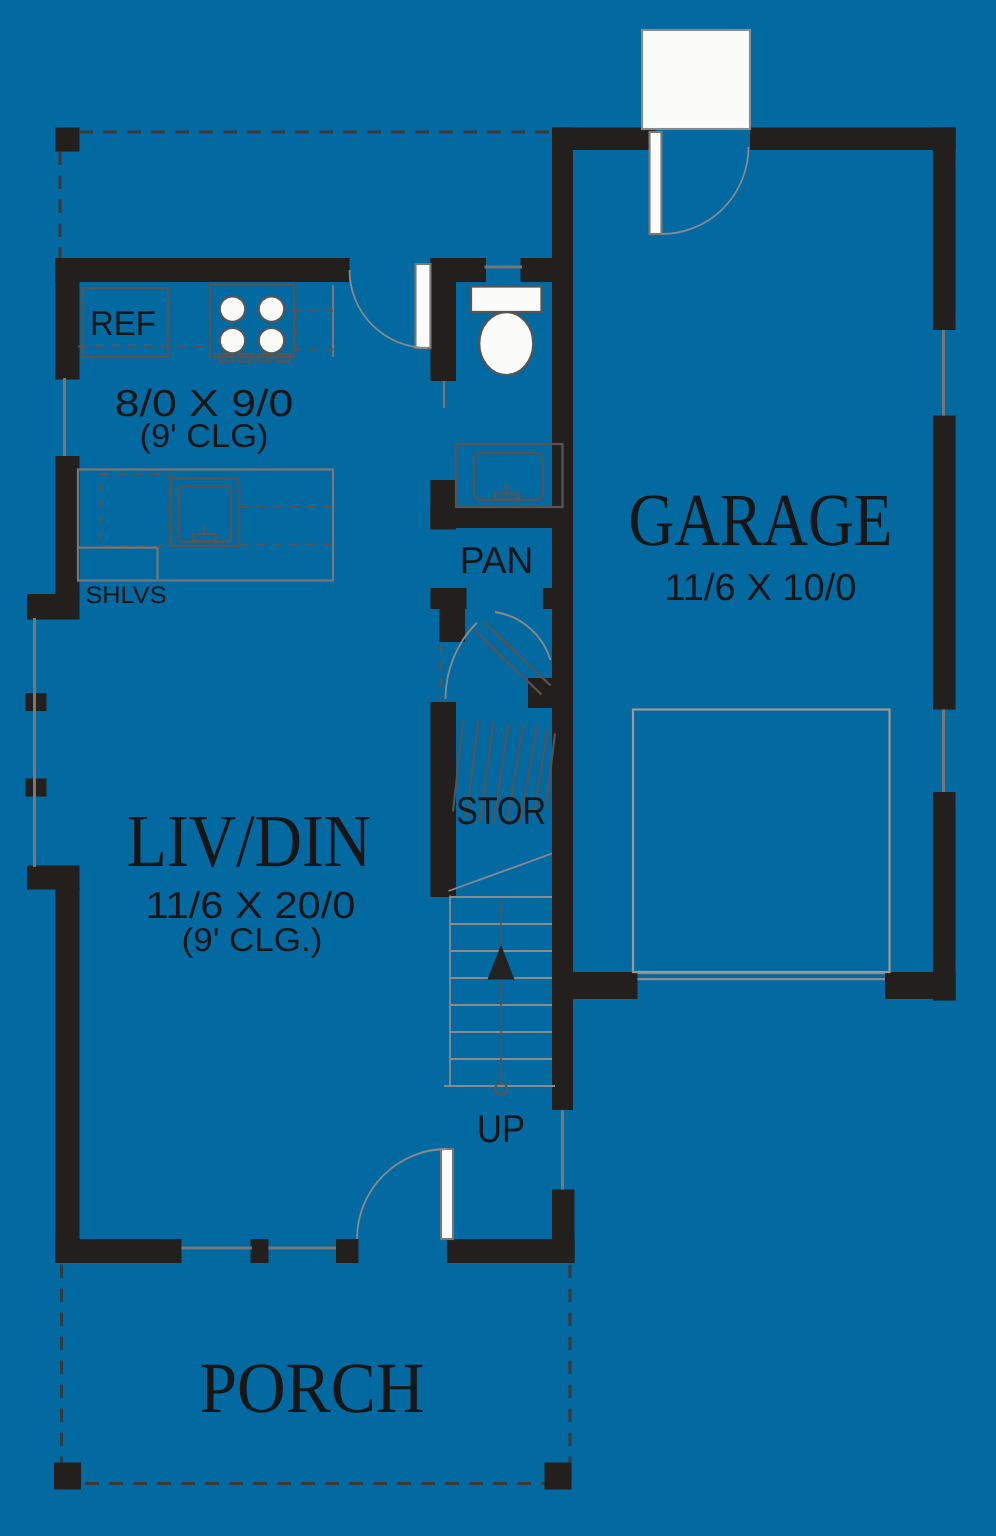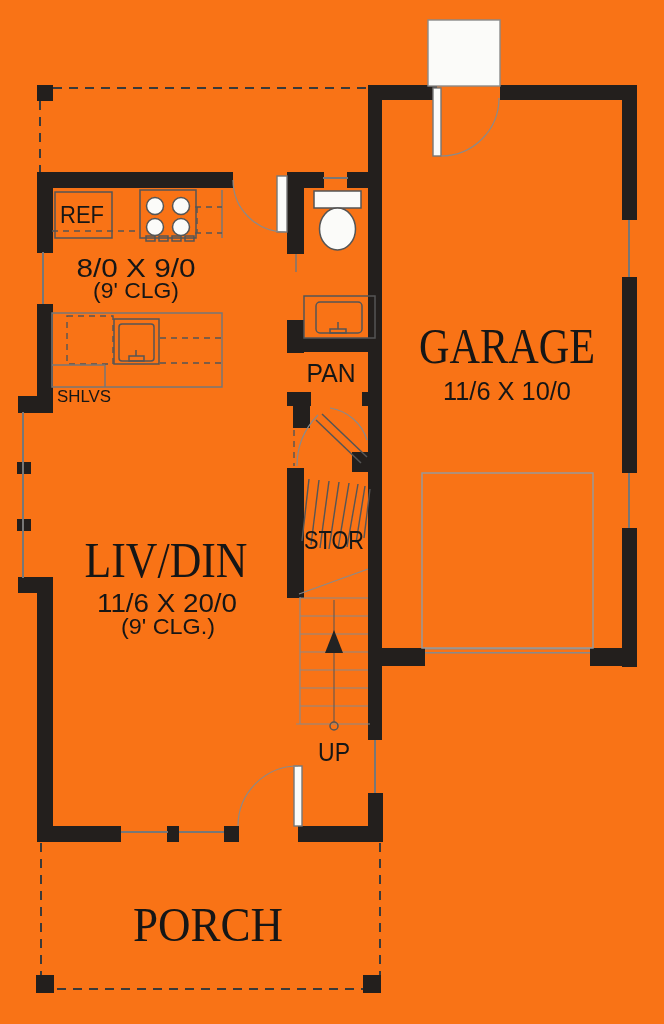--- a/index.html
+++ b/index.html
@@ -1,16 +1,16 @@
 <!DOCTYPE html>
 <html><head>
 <meta charset="utf-8">
 <style>
   html,body{margin:0;padding:0;background:#e9e9e9;}
-  .page{position:relative;width:664px;height:1024px;background:#f97316;overflow:hidden;margin:0 auto;}
+  .page{position:relative;width:664px;height:1024px;background:#0369a1;overflow:hidden;margin:0 auto;}
   svg{position:absolute;left:0;top:0;}
   text{fill:#161616;}
   .serif{font-family:"Liberation Serif",serif;}
   .sans{font-family:"Liberation Sans",sans-serif;}
   .wall{fill:#231f1d;stroke:none;}
   .thin{stroke:#777;stroke-width:1.5;fill:none;}
   .thin2{stroke:#8a8a8a;stroke-width:1.2;fill:none;}
   .fix{stroke:#555;stroke-width:1.5;fill:none;}
   .fixf{stroke:#555;stroke-width:1.5;fill:#fbfbf9;}
   .dash{stroke:#3a3a3a;stroke-width:2;fill:none;stroke-dasharray:9 7;}

